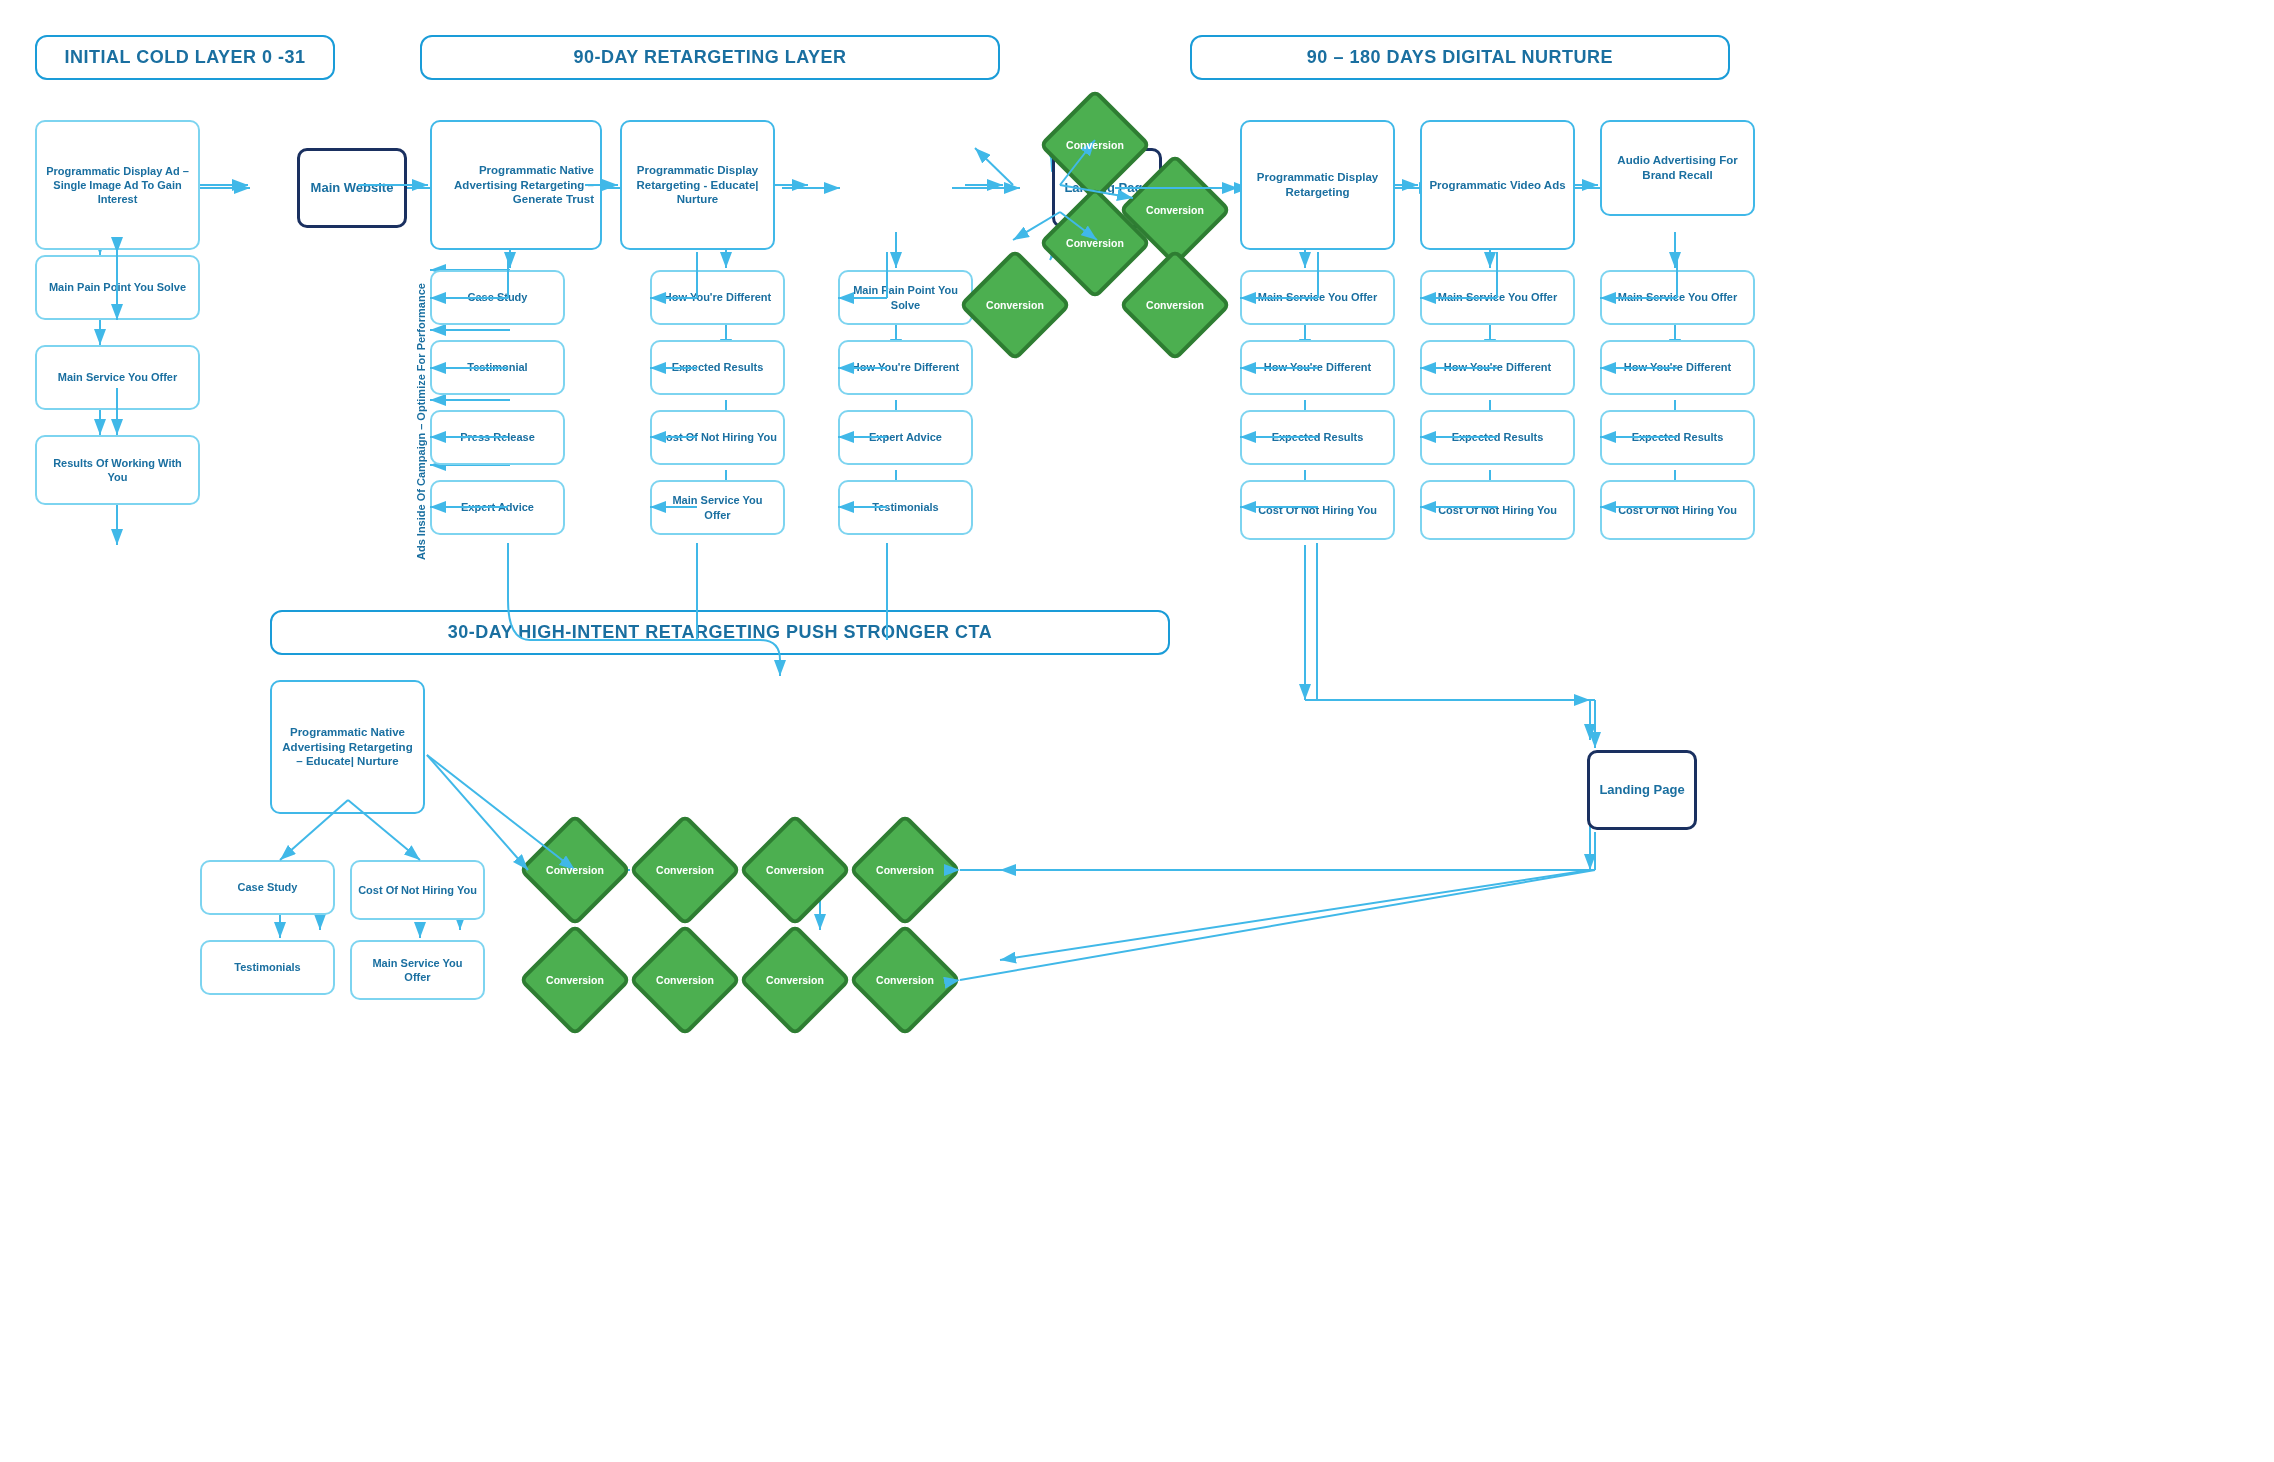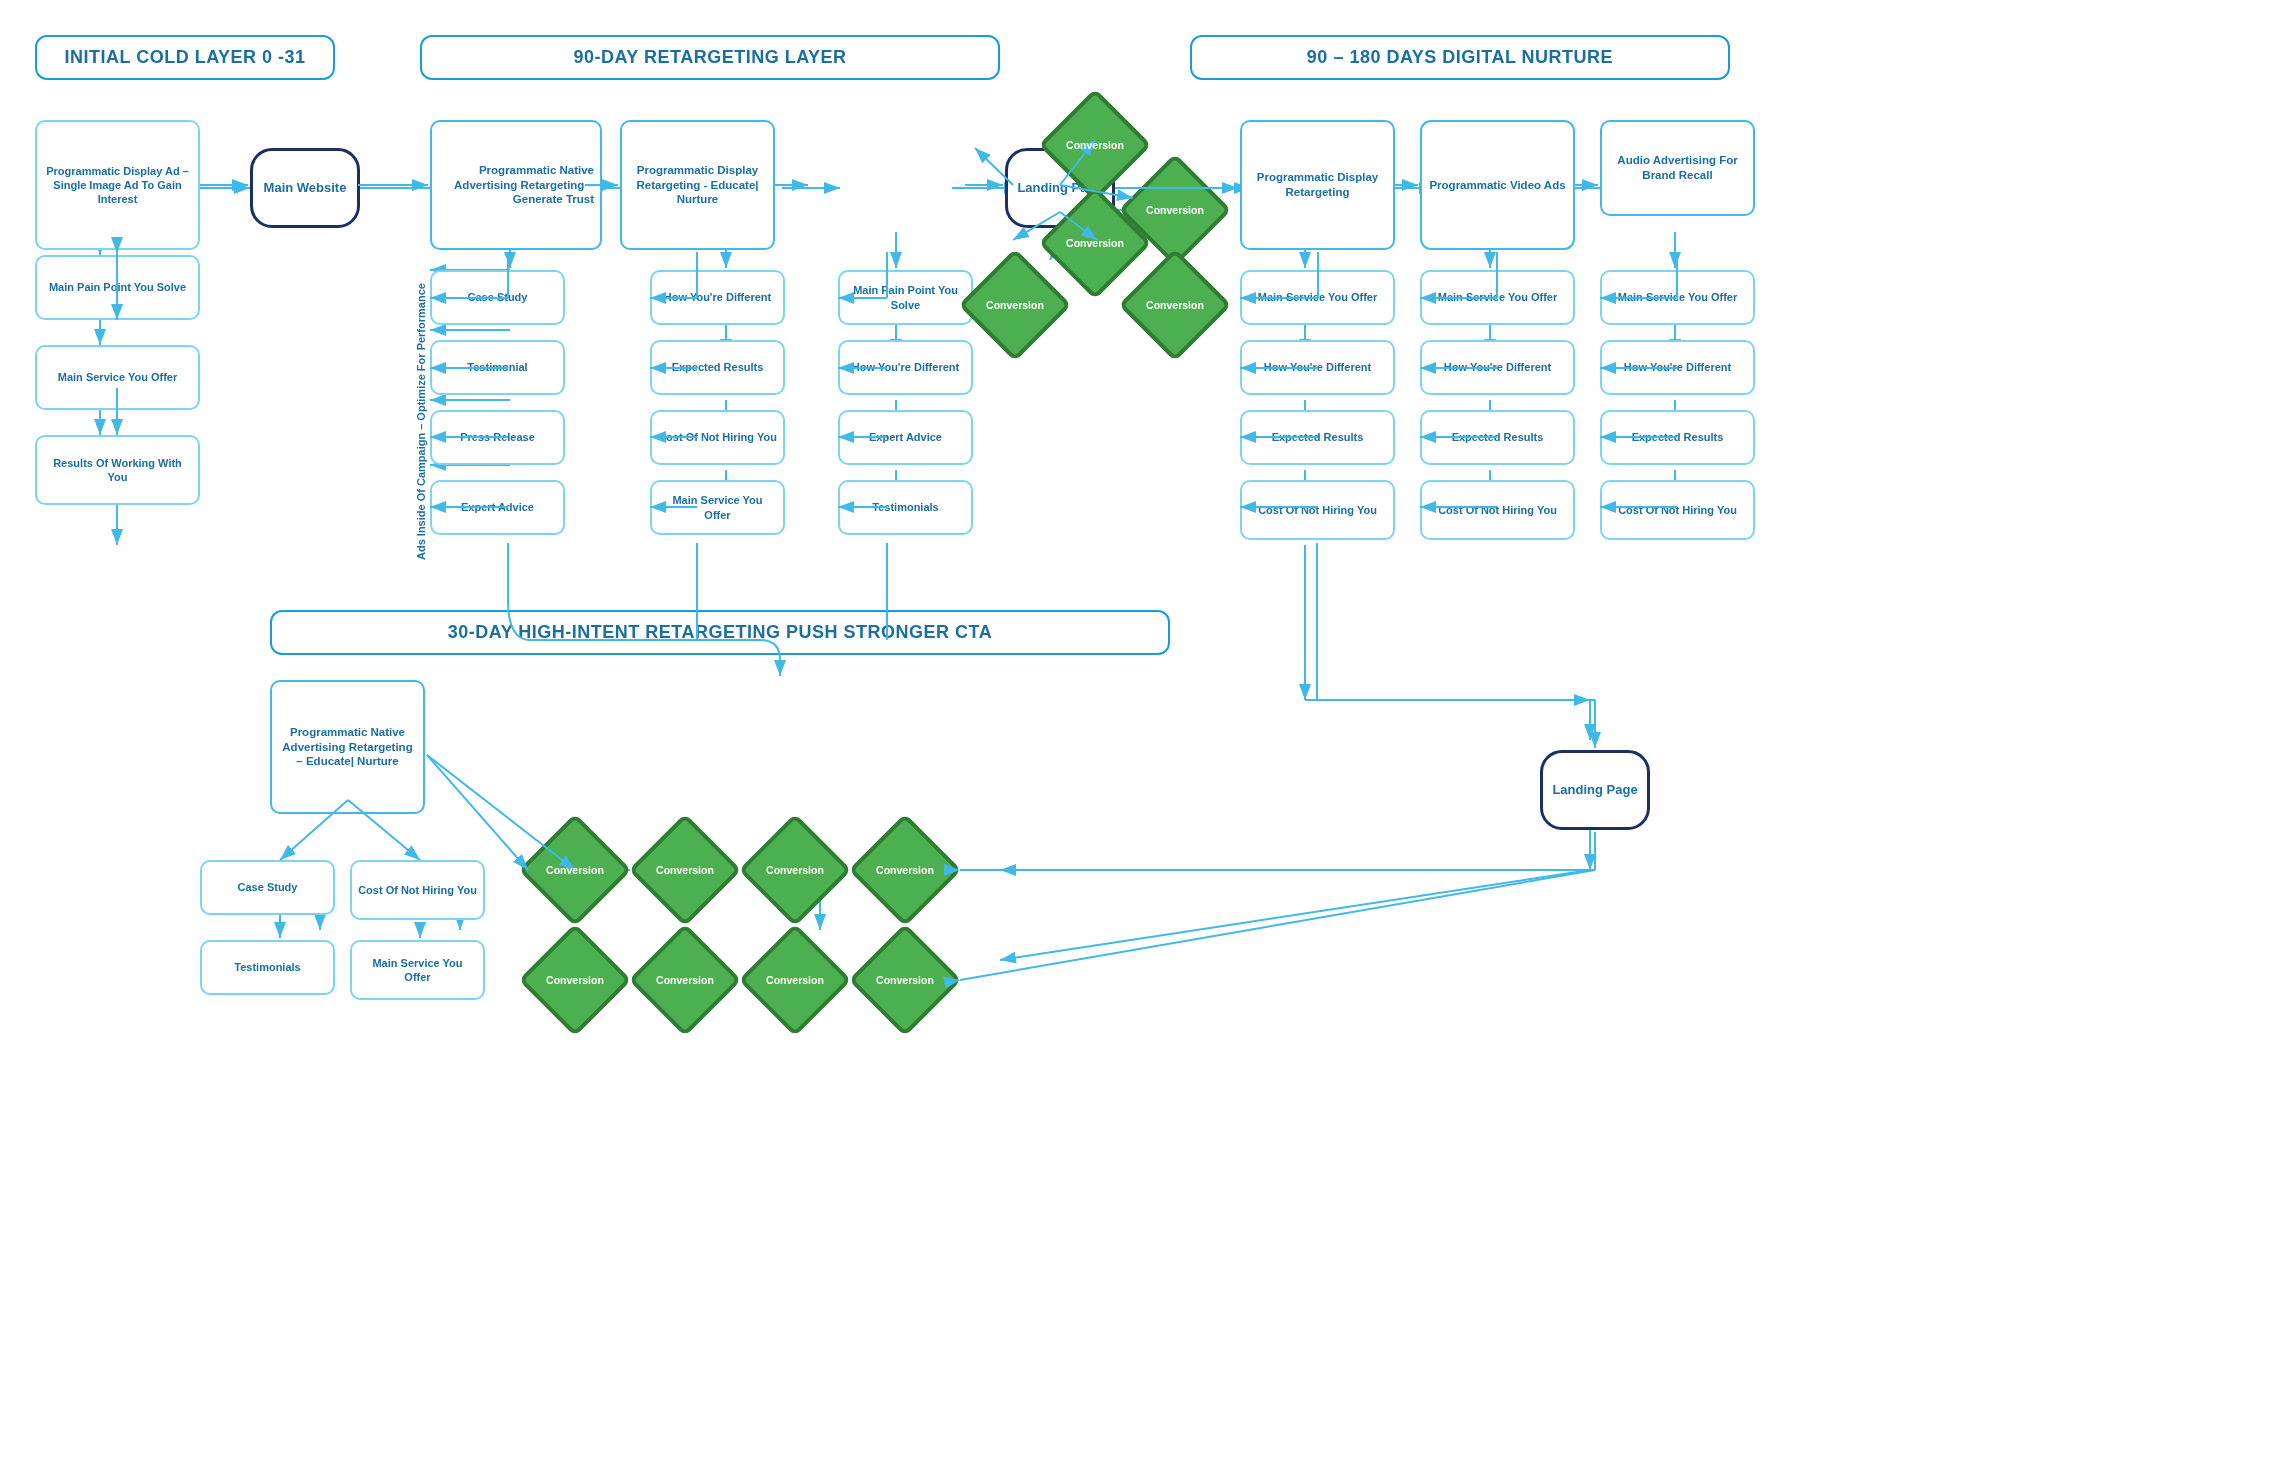--- a/index.html
+++ b/index.html
@@ -42,21 +42,22 @@
       font-size: 11.5px;
       color: #1a6fa0;
       display: flex;
       align-items: center;
       justify-content: center;
       line-height: 1.3;
       padding: 6px;
     }
     .box.dark-border {
       border: 3px solid #1a3060;
-      border-radius: 22px;
+      border-radius: 10px;
+      margin-left: 47px;
     }
     .box.light {
       border: 2px solid #7dd4f0;
       border-radius: 10px;
       font-weight: 600;
       font-size: 11px;
       color: #1a6fa0;
     }
 
     
@@ -275,21 +276,21 @@
     <div class="diamond-label">Conversion</div>
   </div>
 
   <div class="diamond-wrap" style="left:1130px; top:260px;">
     <div class="diamond"></div>
     <div class="diamond-label">Conversion</div>
   </div>
 
   <div class="box" style="left:1240px; top:120px; width:155px; height:130px;">Programmatic Display Retargeting</div>
 
-  <div class="box" style="left:1420px; top:120px; width:155px; height:130px;border-radius:11px;">Programmatic Video Ads</div>
+  <div class="box" style="left:1420px; top:120px; width:155px; height:130px;">Programmatic Video Ads</div>
 
   <div class="box" style="left:1600px; top:120px; width:155px; height:96px;">Audio Advertising For Brand Recall</div>
 
   <div class="box light" style="left:1240px; top:270px; width:155px; height:55px;">Main Service You Offer</div>
   <div class="box light" style="left:1240px; top:340px; width:155px; height:55px;">How You're Different</div>
   <div class="box light" style="left:1240px; top:410px; width:155px; height:55px;">Expected Results</div>
   <div class="box light" style="left:1240px; top:480px; width:155px; height:60px;">Cost Of Not Hiring You</div>
 
   <div class="box light" style="left:1420px; top:270px; width:155px; height:55px;">Main Service You Offer</div>
   <div class="box light" style="left:1420px; top:340px; width:155px; height:55px;">How You're Different</div>

